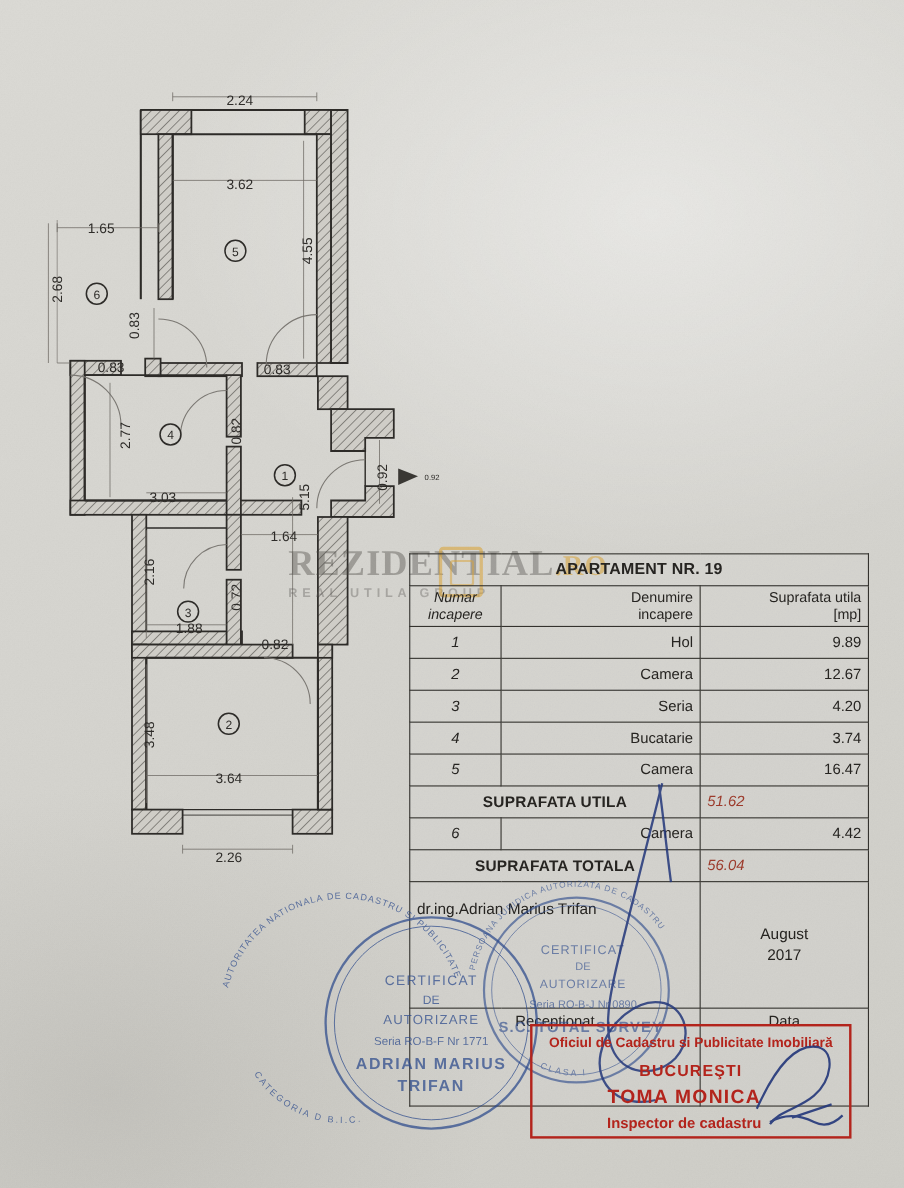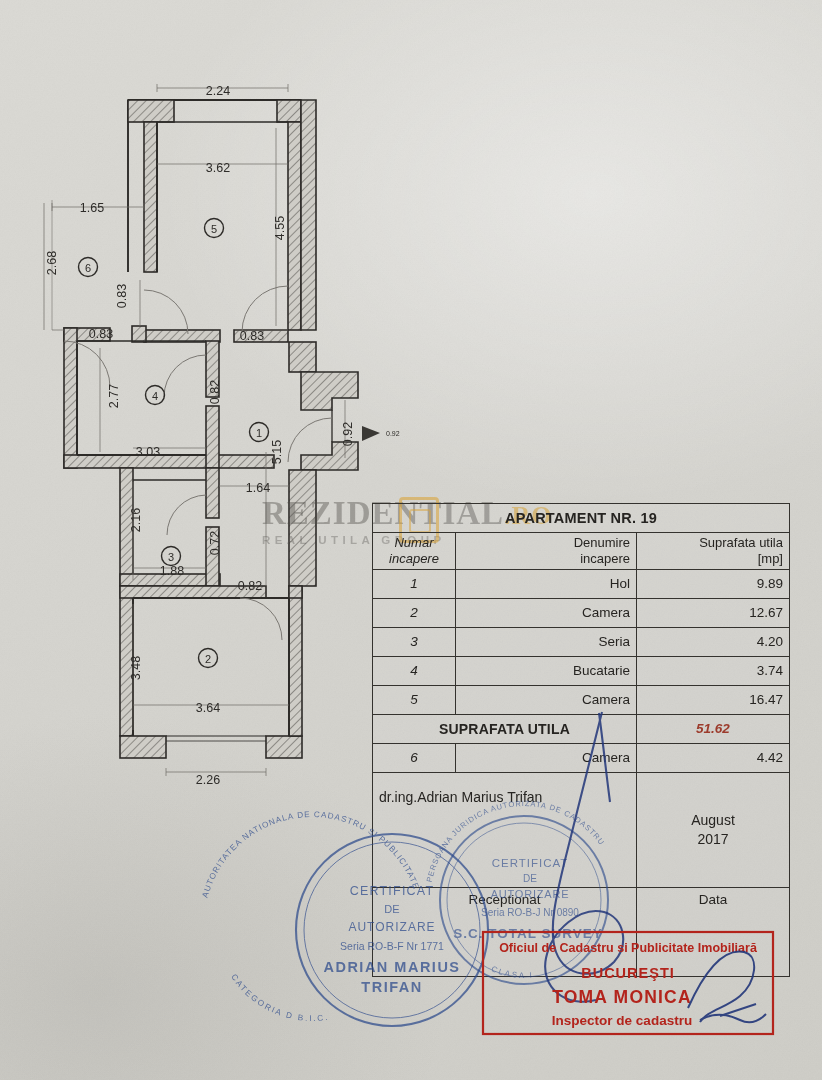--- a/index.html
+++ b/index.html
@@ -28,21 +28,21 @@
     font-size:13.5px;color:#262421;
     background:rgba(255,255,255,0.04);
   }
   #tbl td{border:1px solid #34322e;padding:2px 6px;height:24px;vertical-align:middle;}
   .ttl{text-align:center;font-weight:bold;font-size:14.5px;letter-spacing:.2px;}
   .hd{text-align:right;line-height:1.22;font-size:13px;}
   .c-num{width:70px;text-align:center;font-style:italic;}
   .c-name{text-align:right;padding-left:9px;}
   .c-val{width:140px;text-align:right;padding-right:8px;}
   .sum{font-weight:bold;text-align:center;letter-spacing:.2px;font-size:14px;}
-  .red{color:#9c3b2c;font-style:italic;font-weight:bold;text-align:center;padding-right:8px;}
+  .red{color:#9c3b2c;font-style:italic;font-weight:normal;text-align:left;padding-right:8px;}
   .exe{text-align:center;font-size:13.5px;}
   .exe-name{text-align:left;padding-left:10px;font-size:14px;}
   .date{text-align:center;line-height:1.35;font-size:14px;margin-left:32px;}
   
   #wm{position:absolute;left:262px;top:497px;width:300px;pointer-events:none;user-select:none;font-weight:bold;}
   #wm .w1{font-family:"Liberation Serif",serif;font-size:33px;letter-spacing:1px;color:rgba(74,72,68,.40);line-height:1;}
   #wm .w2{font-family:"Liberation Sans",sans-serif;font-size:11.5px;letter-spacing:4.4px;color:rgba(92,90,86,.38);margin-top:4px;}
   #wm .dotro{color:rgba(214,158,46,.55);font-family:"Liberation Serif",serif;font-size:26px;}
   #wmlogo{position:absolute;left:399px;top:497px;width:34px;height:40px;
     border:3px solid rgba(216,160,48,.55);border-radius:4px;pointer-events:none;}
@@ -287,20 +287,24 @@
   <tr>
     <td colspan="2" class="sum">SUPRAFATA UTILA</td>
     <td class="red">51.62</td>
   </tr>
   <tr>
     <td class="c-num">6</td>
     <td class="c-name">Camera</td>
     <td class="c-val">4.42</td>
   </tr>
   <tr>
+    <td colspan="2" class="sum">SUPRAFATA TOTALA</td>
+    <td class="red">56.04</td>
+  </tr>
+  <tr>
     <td colspan="2" class="exe-name" style="height:96px;vertical-align:top;padding-top:16px;">dr.ing.Adrian Marius Trifan</td>
     <td class="date" style="height:96px;">
       <div>August</div>
       <div>2017</div>
     </td>
   </tr>
   <tr>
     <td colspan="2" class="exe" style="height:82px;vertical-align:top;padding-top:4px;">Receptionat</td>
     <td class="exe" style="height:82px;vertical-align:top;padding-top:4px;">Data</td>
   </tr>

